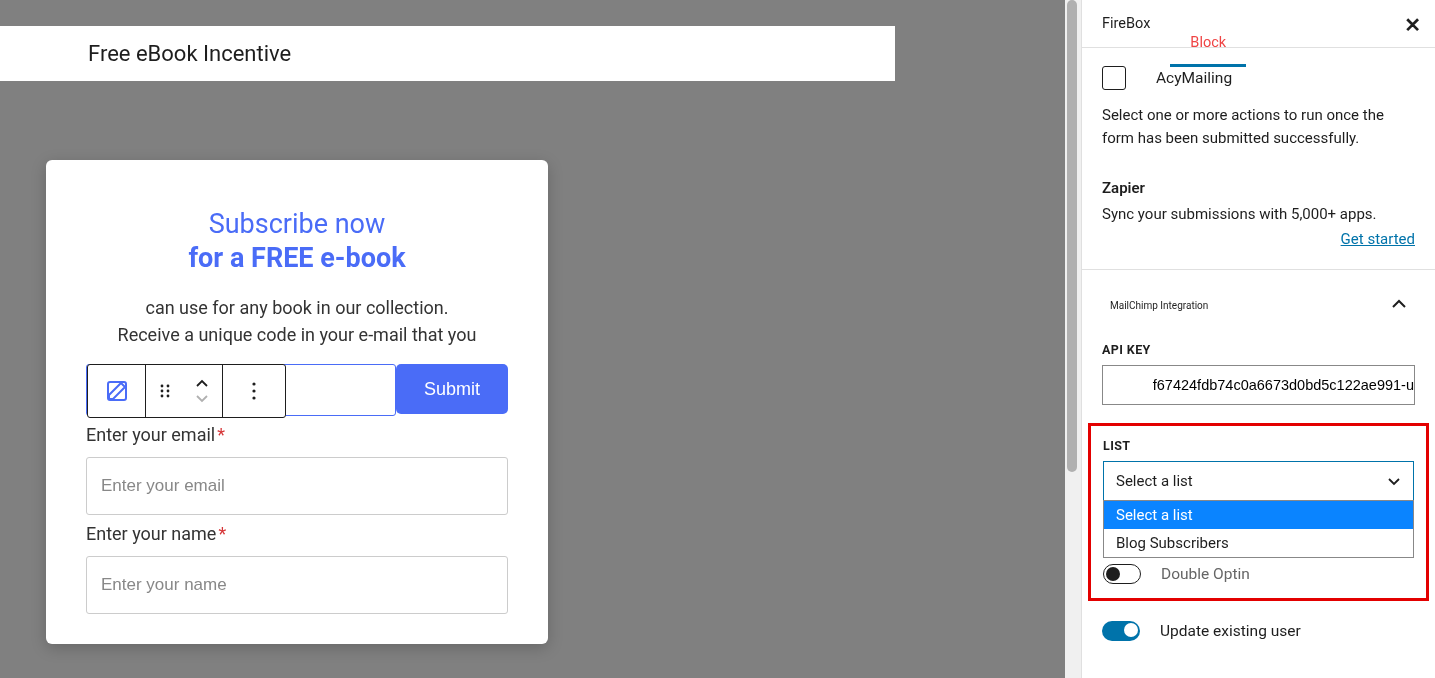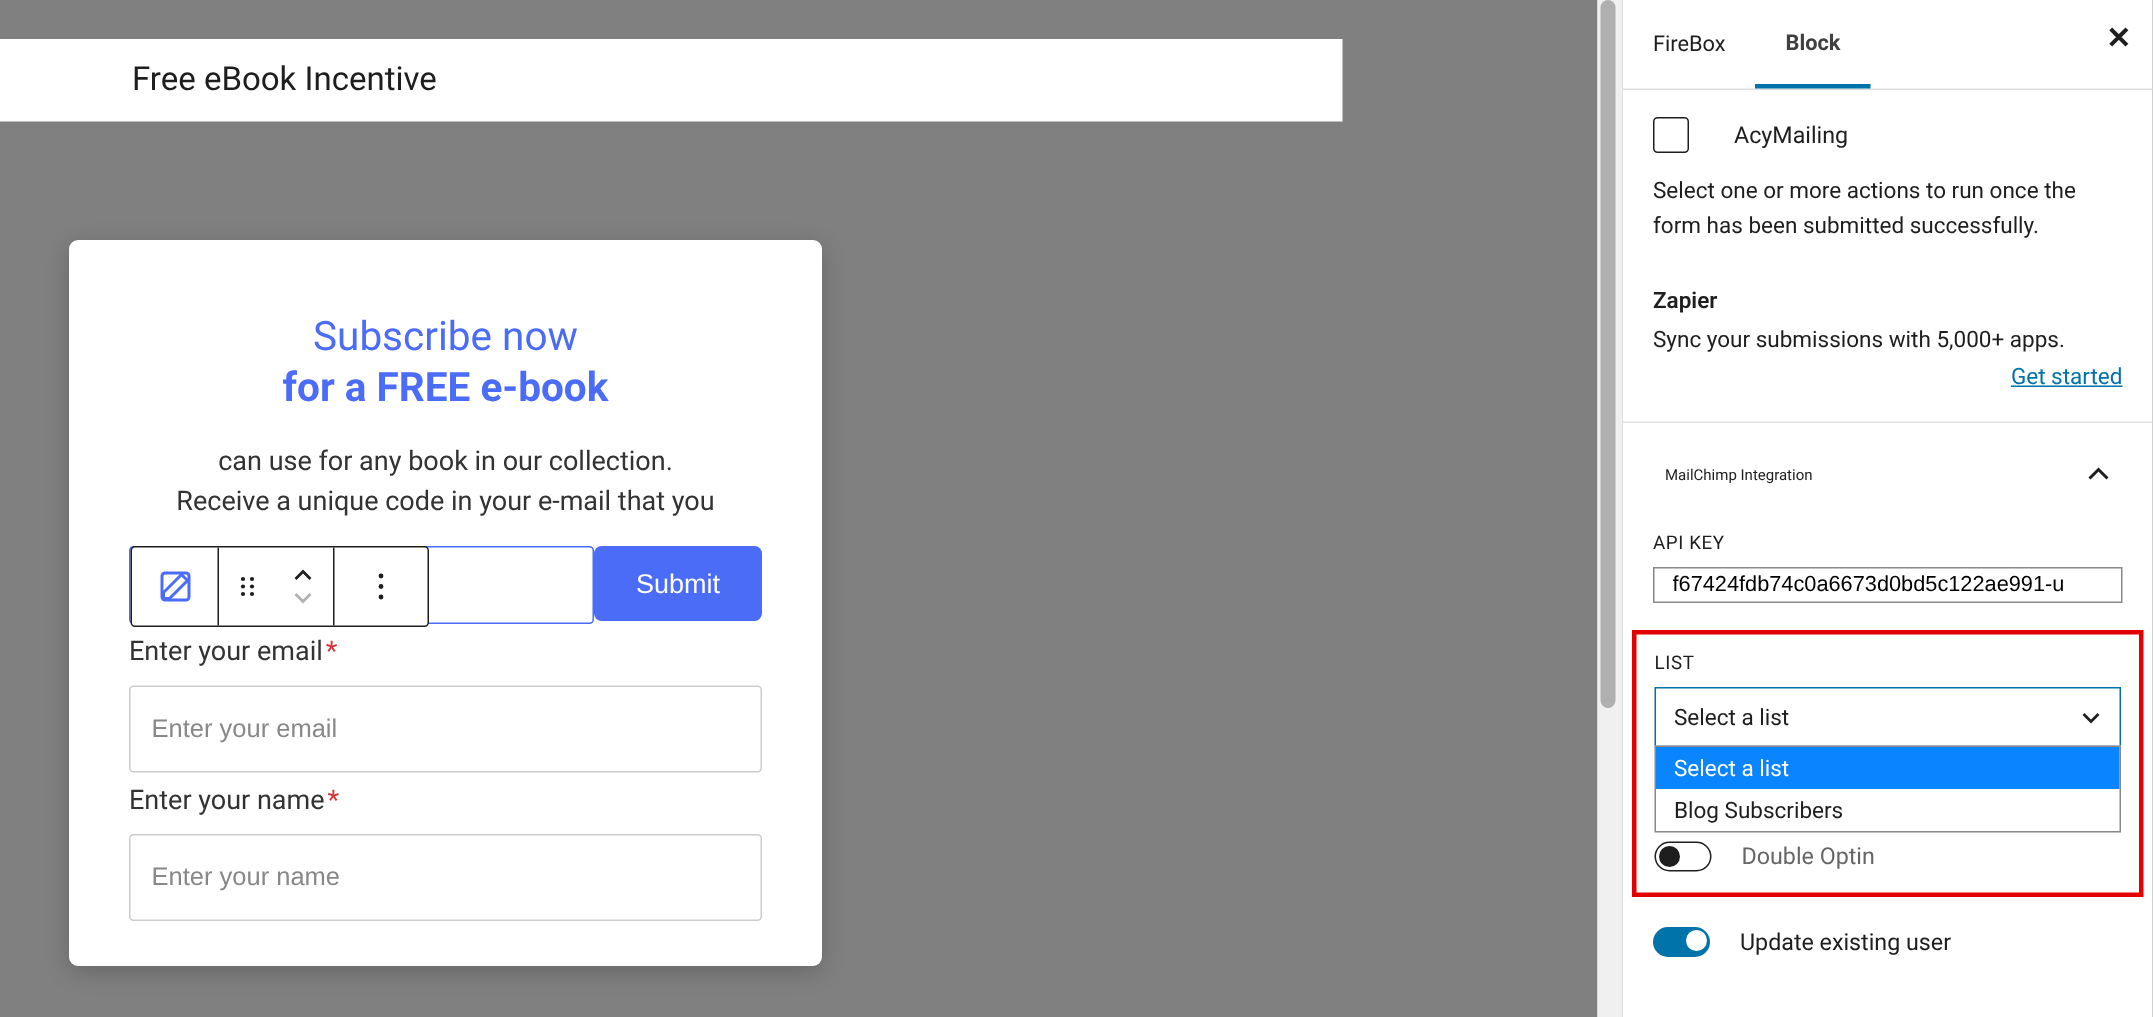--- a/index.html
+++ b/index.html
@@ -24,34 +24,34 @@
   .submit-btn { background: #4a6cf7; color: #fff; border: none; border-radius: 5px; height: 50px; padding: 0 28px; font-size: 18px; cursor: pointer; }
   .form-label { font-size: 18px; color: #333; margin-top: 8px; display:block; }
   .req { color: #d63638; margin-left: 2px; }
   .text-input { width: 100%; border: 1px solid #ccc; border-radius: 3px; height: 58px; padding: 0 14px; font-size: 17px; margin-top: 12px; }
   .text-input::placeholder { color: #888; }
 
   .scroll-col { width: 16px; background: #f0f0f0; position: relative; }
   .scroll-thumb { position:absolute; left:2px; width:10px; background:#b0b0b0; border-radius:5px; top:0; height:472px; }
 
   .sidebar { width: 354px; background: #fff; border-left: 1px solid #e0e0e0; display:flex; flex-direction:column; }
-  .side-tabs { display:flex; align-items:flex-start; border-bottom:1px solid #e0e0e0; height:60px; position:relative; }
+  .side-tabs { display:flex; align-items:flex-start; border-bottom:1px solid #e0e0e0; height:48px; position:relative; }
   .tab { padding: 0 20px; height:100%; display:flex; align-items:center; font-size:14.5px; color:#1e1e1e; cursor:pointer; }
-  .tab.active { color:#404040; border-bottom:3px solid #0073aa; font-weight:700; }
+  .tab.active { color:#ef4444; border-bottom:3px solid #0073aa; font-weight:400;margin-top:20px; }
   .close-x { position:absolute; right:14px; top:15px; cursor:pointer; font-size:20px; line-height:1; font-weight:bold; }
   .side-body { padding: 0; overflow-y:auto; flex:1; position:relative; }
   .check-row { display:flex; align-items:center; gap:30px; padding: 18px 20px 10px 20px; }
   .chk { width:24px; height:24px; border:1.5px solid #1e1e1e; border-radius:3px; }
   .chk-label { font-size:15.5px; }
   .help-text { font-size:15px; color:#1e1e1e; line-height:1.55; padding: 4px 20px 14px 20px; }
   .section-title { font-size:15px; font-weight:600; padding: 14px 20px 4px 20px; }
   .link { color:#0073aa; text-decoration: underline; cursor:pointer; }
   .accordion-hd { display:flex; align-items:center; justify-content:space-between; padding: 28px; border-top:1px solid #e0e0e0; cursor:pointer; font-size:10px; }
-  .field-label { font-size:12.5px; letter-spacing:0.4px; color:#1e1e1e; text-transform:uppercase; padding: 2px 20px 8px 20px; }
-  .api-input { margin: 0 20px 18px 20px; width: calc(100% - 40px); border:1px solid #888; height: 24px; padding: 0 12px; font-size:14.5px; }
+  .field-label { font-size:12.5px; letter-spacing:0.4px; color:#1e1e1e; text-transform:uppercase; padding: 2px 20px 8px 20px; font-weight: bold; }
+  .api-input { margin: 0 20px 18px 20px; width: calc(100% - 40px); border:1px solid #888; height: 40px; padding: 0 0; font-size:14.5px;text-align:right; }
   .highlight-box { border: 3px solid #e30000; margin: 0 6px 10px 6px; padding: 10px 12px 14px 12px; position:relative; }
   .select-ctrl { width:100%; border:1.5px solid #0073aa; height:40px; display:flex; align-items:center; justify-content:space-between; padding:0 12px; font-size:15px; cursor:pointer; }
   .dropdown { width:100%; border:1px solid #888; margin-top:-1px; background:#fff; }
   .dropdown-item { padding: 5px 12px; font-size:15px; cursor:pointer; }
   .dropdown-item.sel { background:#0a84ff; color:#fff; }
   .toggle-row { display:flex; align-items:center; gap:20px; padding: 10px 20px; font-size:15.5px; }
   .toggle { width:38px; height:20px; border-radius:20px; position:relative; cursor:pointer; }
   .toggle.off { background:#fff; border:1.5px solid #1e1e1e; }
   .toggle.on { background:#0073aa; }
   .knob { width:14px; height:14px; background:#1e1e1e; border-radius:50%; position:absolute; top:1.5px; }

